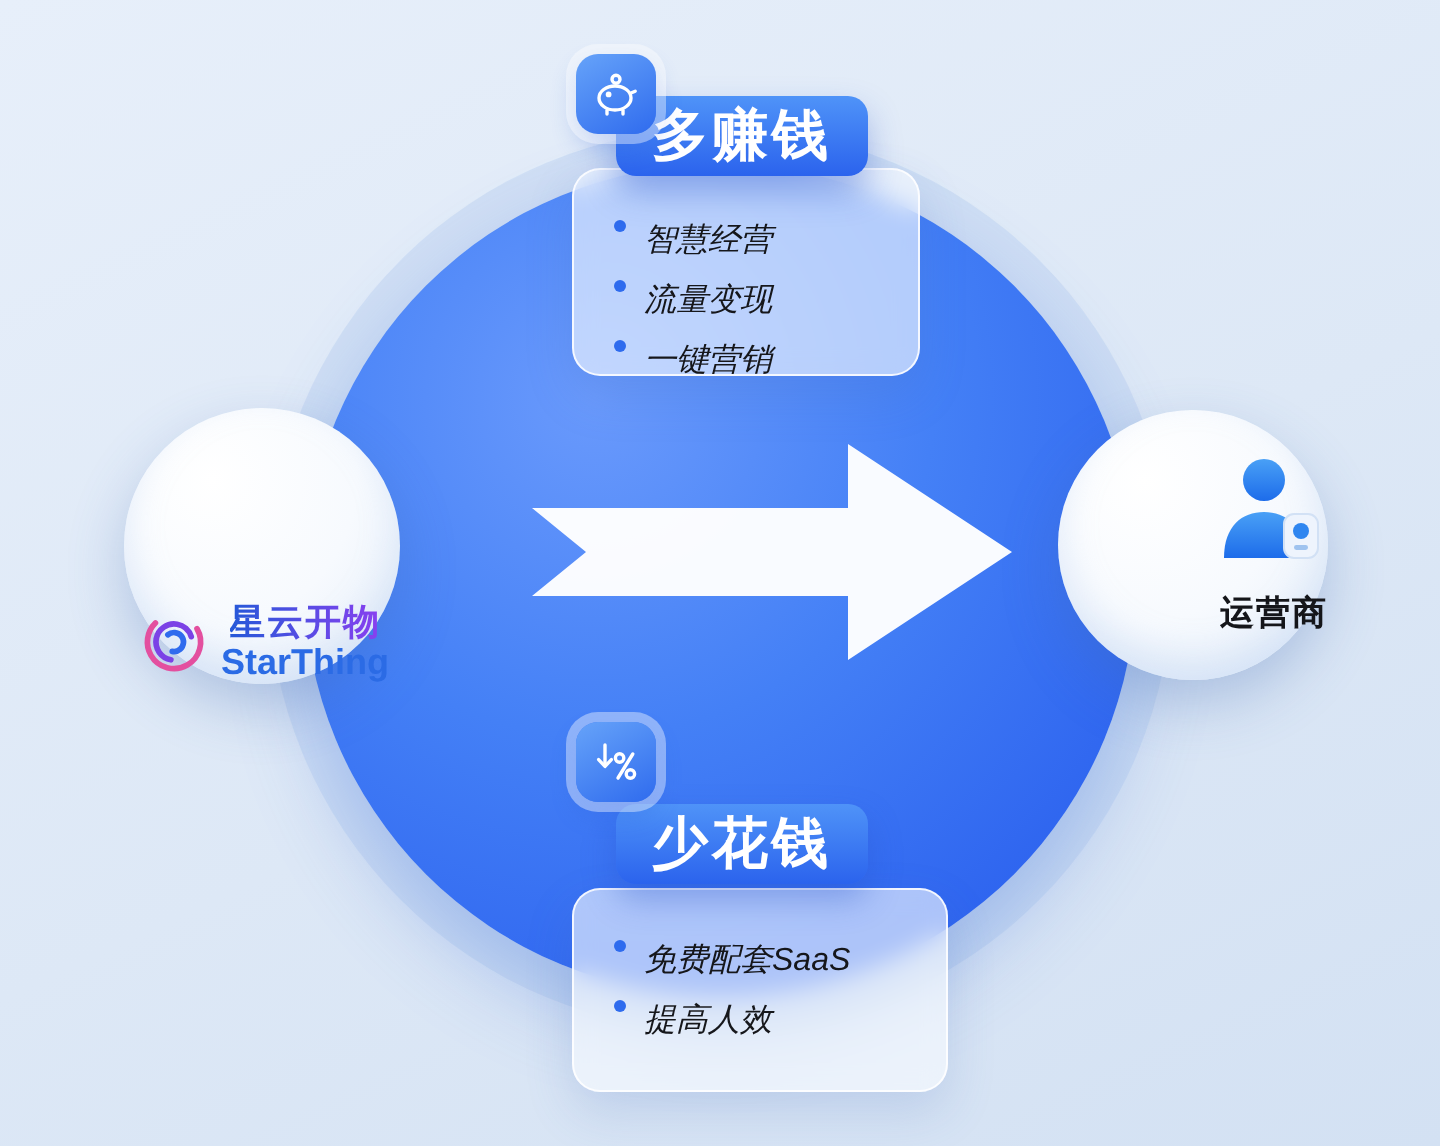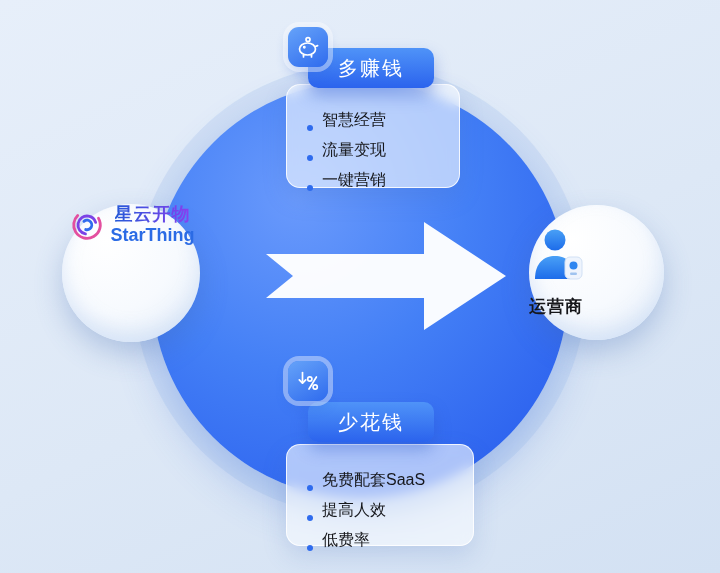--- a/index.html
+++ b/index.html
@@ -15,21 +15,21 @@
   .big-circle{
     position:absolute;left:152px;top:82px;width:416px;height:416px;border-radius:50%;
     background:radial-gradient(circle at 35% 28%, #6a9afc 0%, #4480f6 42%, #2a5fee 88%);
     box-shadow:0 18px 40px rgba(60,110,220,0.30);
   }
   .flow-arrow{position:absolute;left:266px;top:210px;z-index:2;}
   .node{
     position:absolute;border-radius:50%;z-index:5;
     background:radial-gradient(circle at 32% 26%, #ffffff 0%, #f7fafe 52%, #e2ecf9 100%);
     box-shadow:0 12px 28px rgba(70,110,180,0.30), inset 0 -10px 18px rgba(176,201,238,0.35);
-    display:flex;align-items:flex-start;justify-content:center;
+    display:flex;align-items:flex-end;justify-content:center;
   }
   .node-left{left:62px;top:204px;width:138px;height:138px;}
   .node-right{left:529px;top:205px;width:135px;height:135px;flex-direction:column;gap:14px;}
   .brand{display:flex;align-items:center;gap:5px;}
   .brand-text{display:flex;flex-direction:column;line-height:1.15;align-items:center;}
   .brand-cn{
     font-size:18px;font-weight:bold;letter-spacing:1px;color:#3b5fe0;
     background:linear-gradient(90deg,#2559d8,#8a3ff0);
     -webkit-background-clip:text;background-clip:text;-webkit-text-fill-color:transparent;
   }
@@ -38,27 +38,27 @@
   .card{
     position:absolute;z-index:2;border-radius:14px;
     background:rgba(248,251,255,0.62);
     border:1px solid rgba(255,255,255,0.85);
     box-shadow:0 10px 24px rgba(70,110,190,0.18);
     backdrop-filter:blur(6px);
   }
   .card-top{left:286px;top:84px;width:172px;height:102px;}
   .card-bottom{left:286px;top:444px;width:186px;height:100px;}
   .card-list{list-style:none;margin:0;padding:25px 0 0 20px;display:flex;flex-direction:column;gap:9px;}
-  .card-item{display:flex;align-items:flex-end;gap:9px;font-size:16px;color:#16171b;font-weight:500;}
+  .card-item{display:flex;align-items:flex-start;gap:9px;font-size:16px;color:#16171b;font-weight:500;font-style:italic;}
   .dot{width:6px;height:6px;border-radius:50%;background:#2e6bee;flex:0 0 auto;}
   .badge{
     position:absolute;width:126px;height:40px;border-radius:10px;z-index:3;
     background:linear-gradient(180deg,#4f93f8,#2b63ed);
     display:flex;align-items:center;justify-content:center;
-    color:#ffffff;font-size:20px;font-weight:normal;letter-spacing:2px;
+    color:#ffffff;font-size:28px;font-weight:bold;letter-spacing:2px;
     box-shadow:0 8px 16px rgba(37,80,200,0.35);
   }
   .badge-top{left:308px;top:48px;}
   .badge-bottom{left:308px;top:402px;}
   .icon-tile{
     position:absolute;width:40px;height:40px;border-radius:11px;z-index:4;
     background:linear-gradient(150deg,#66a3f9,#2f6bee);
     display:flex;align-items:center;justify-content:center;
     box-shadow:0 0 0 5px rgba(255,255,255,0.40), 0 6px 12px rgba(50,100,220,0.30);
   }
@@ -153,20 +153,16 @@
   <div class="card card-bottom">
     <ul class="card-list">
       <li class="card-item">
         <span class="dot"></span>
         <span>免费配套SaaS</span>
       </li>
       <li class="card-item">
         <span class="dot"></span>
         <span>提高人效</span>
       </li>
-      <li class="card-item">
-        <span class="dot"></span>
-        <span>低费率</span>
-      </li>
     </ul>
   </div>
 
 </div>
 
 </body></html>

